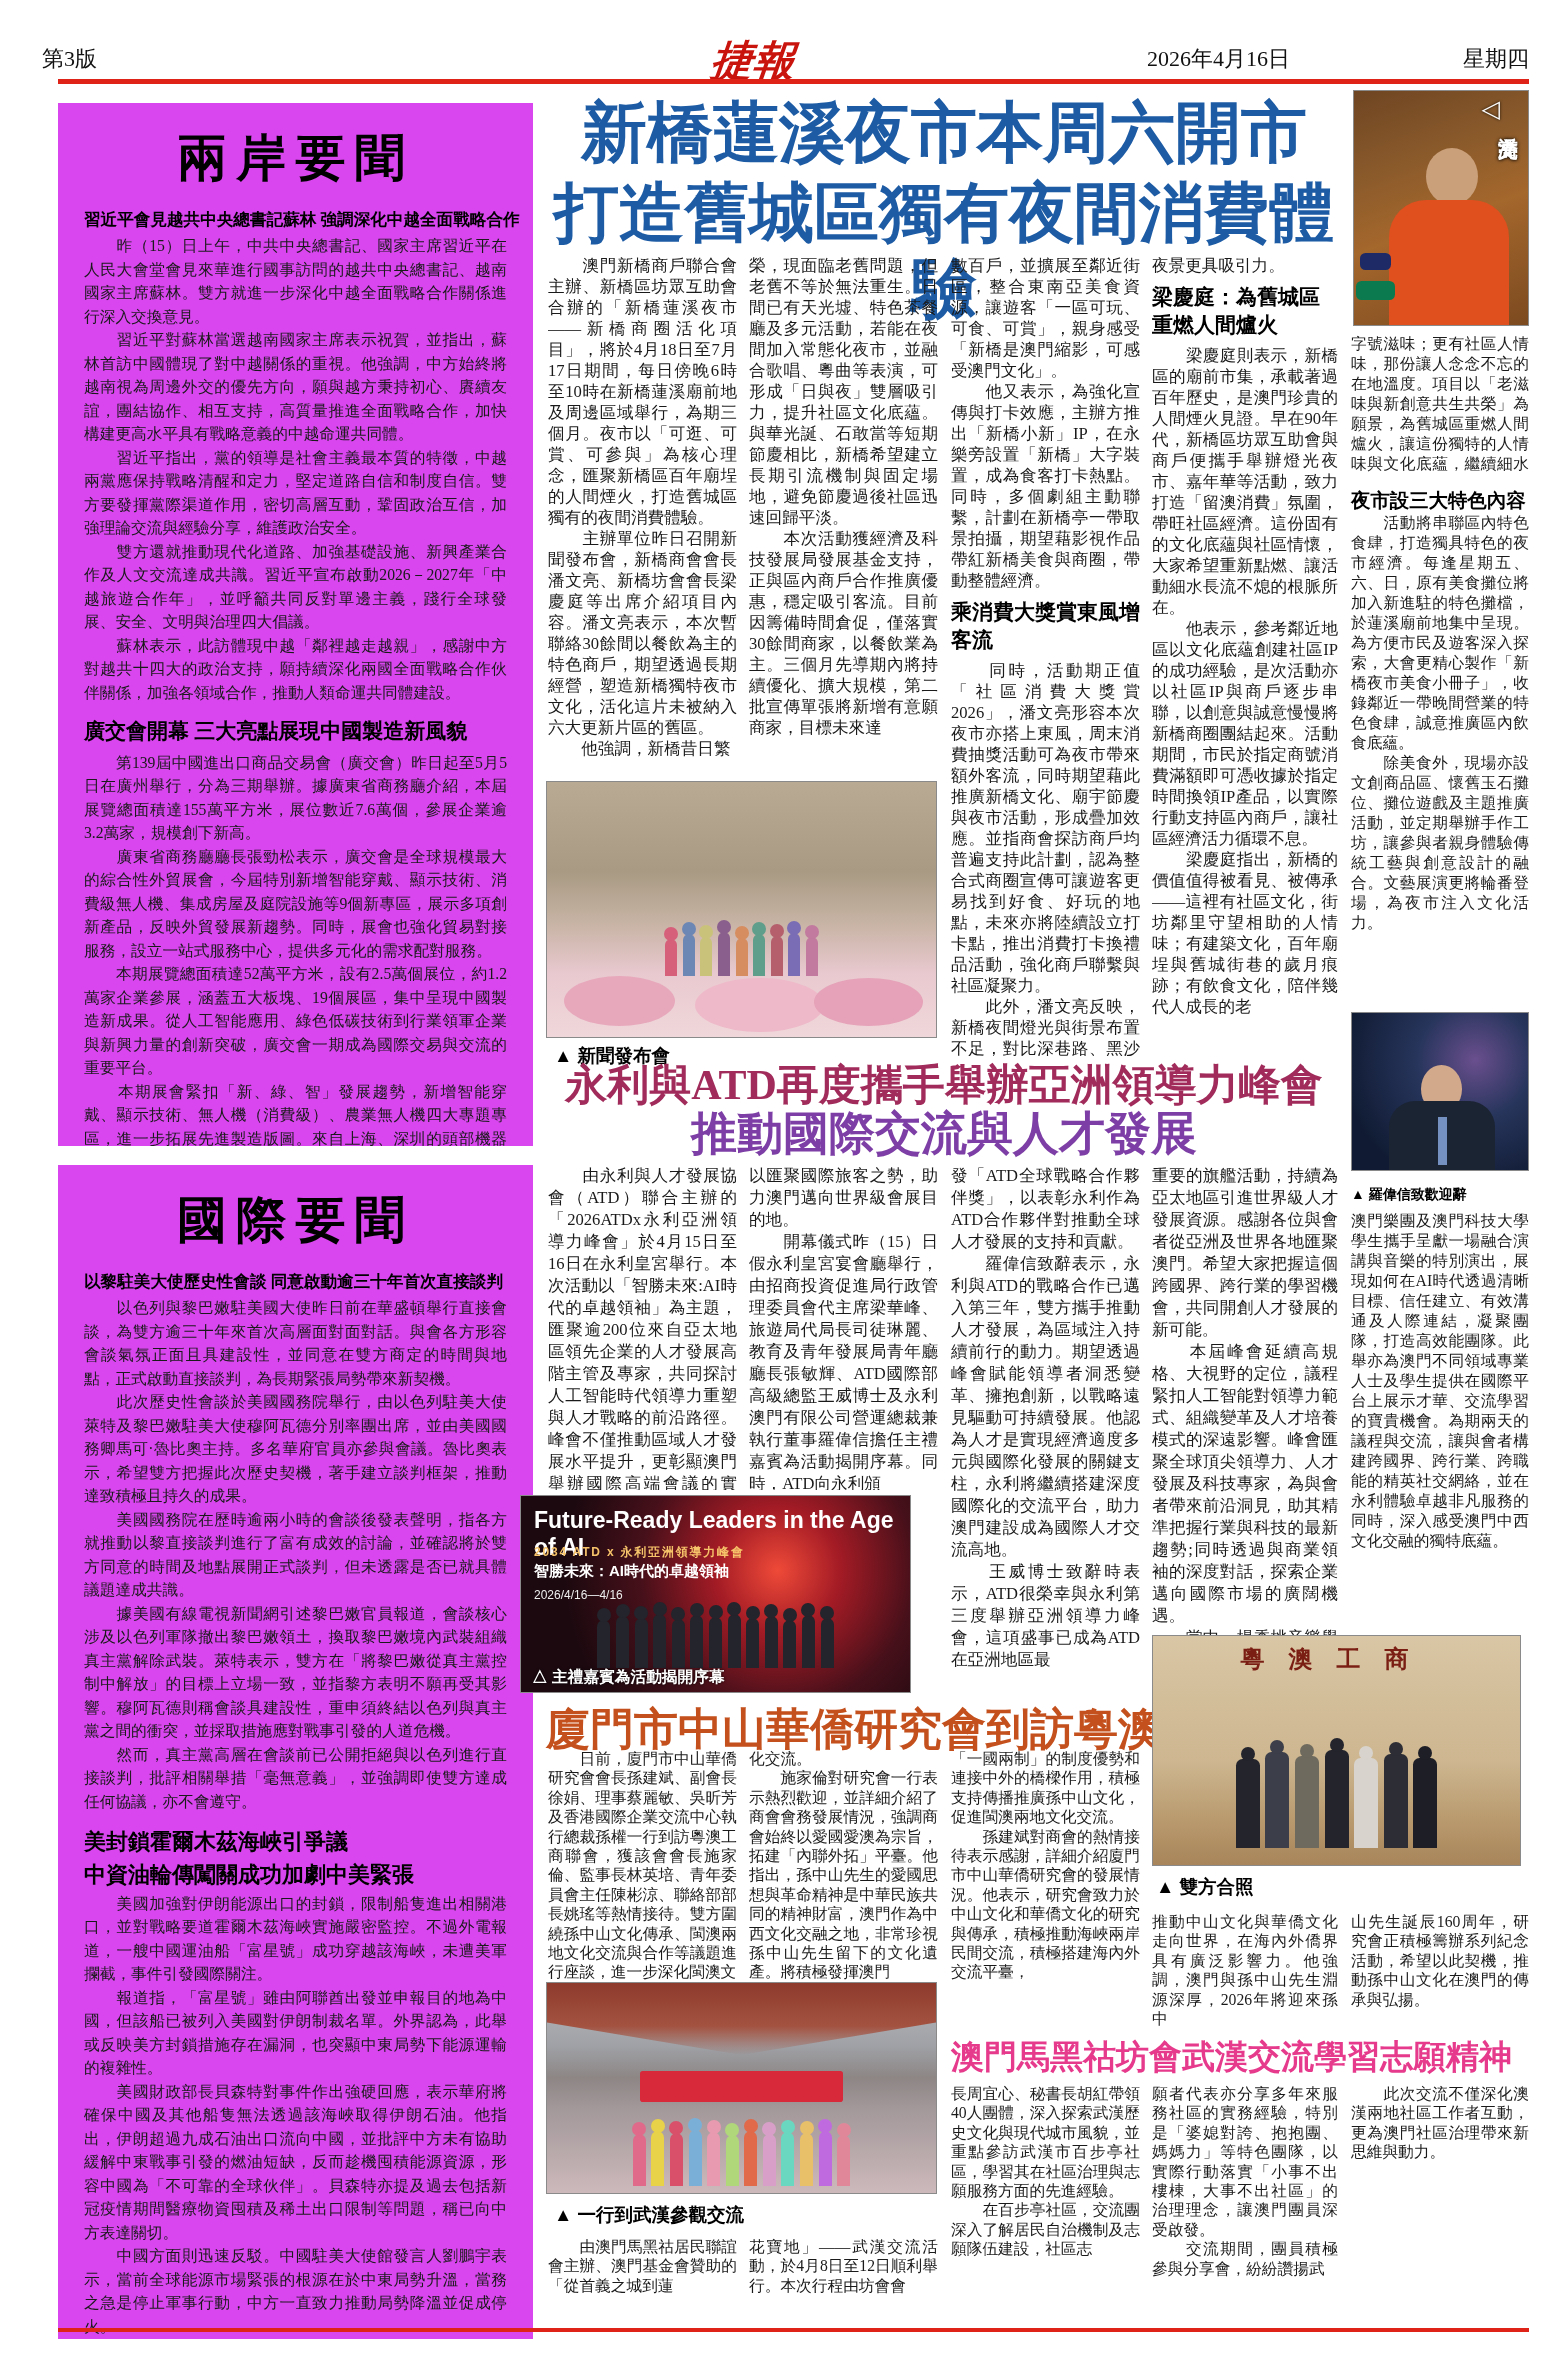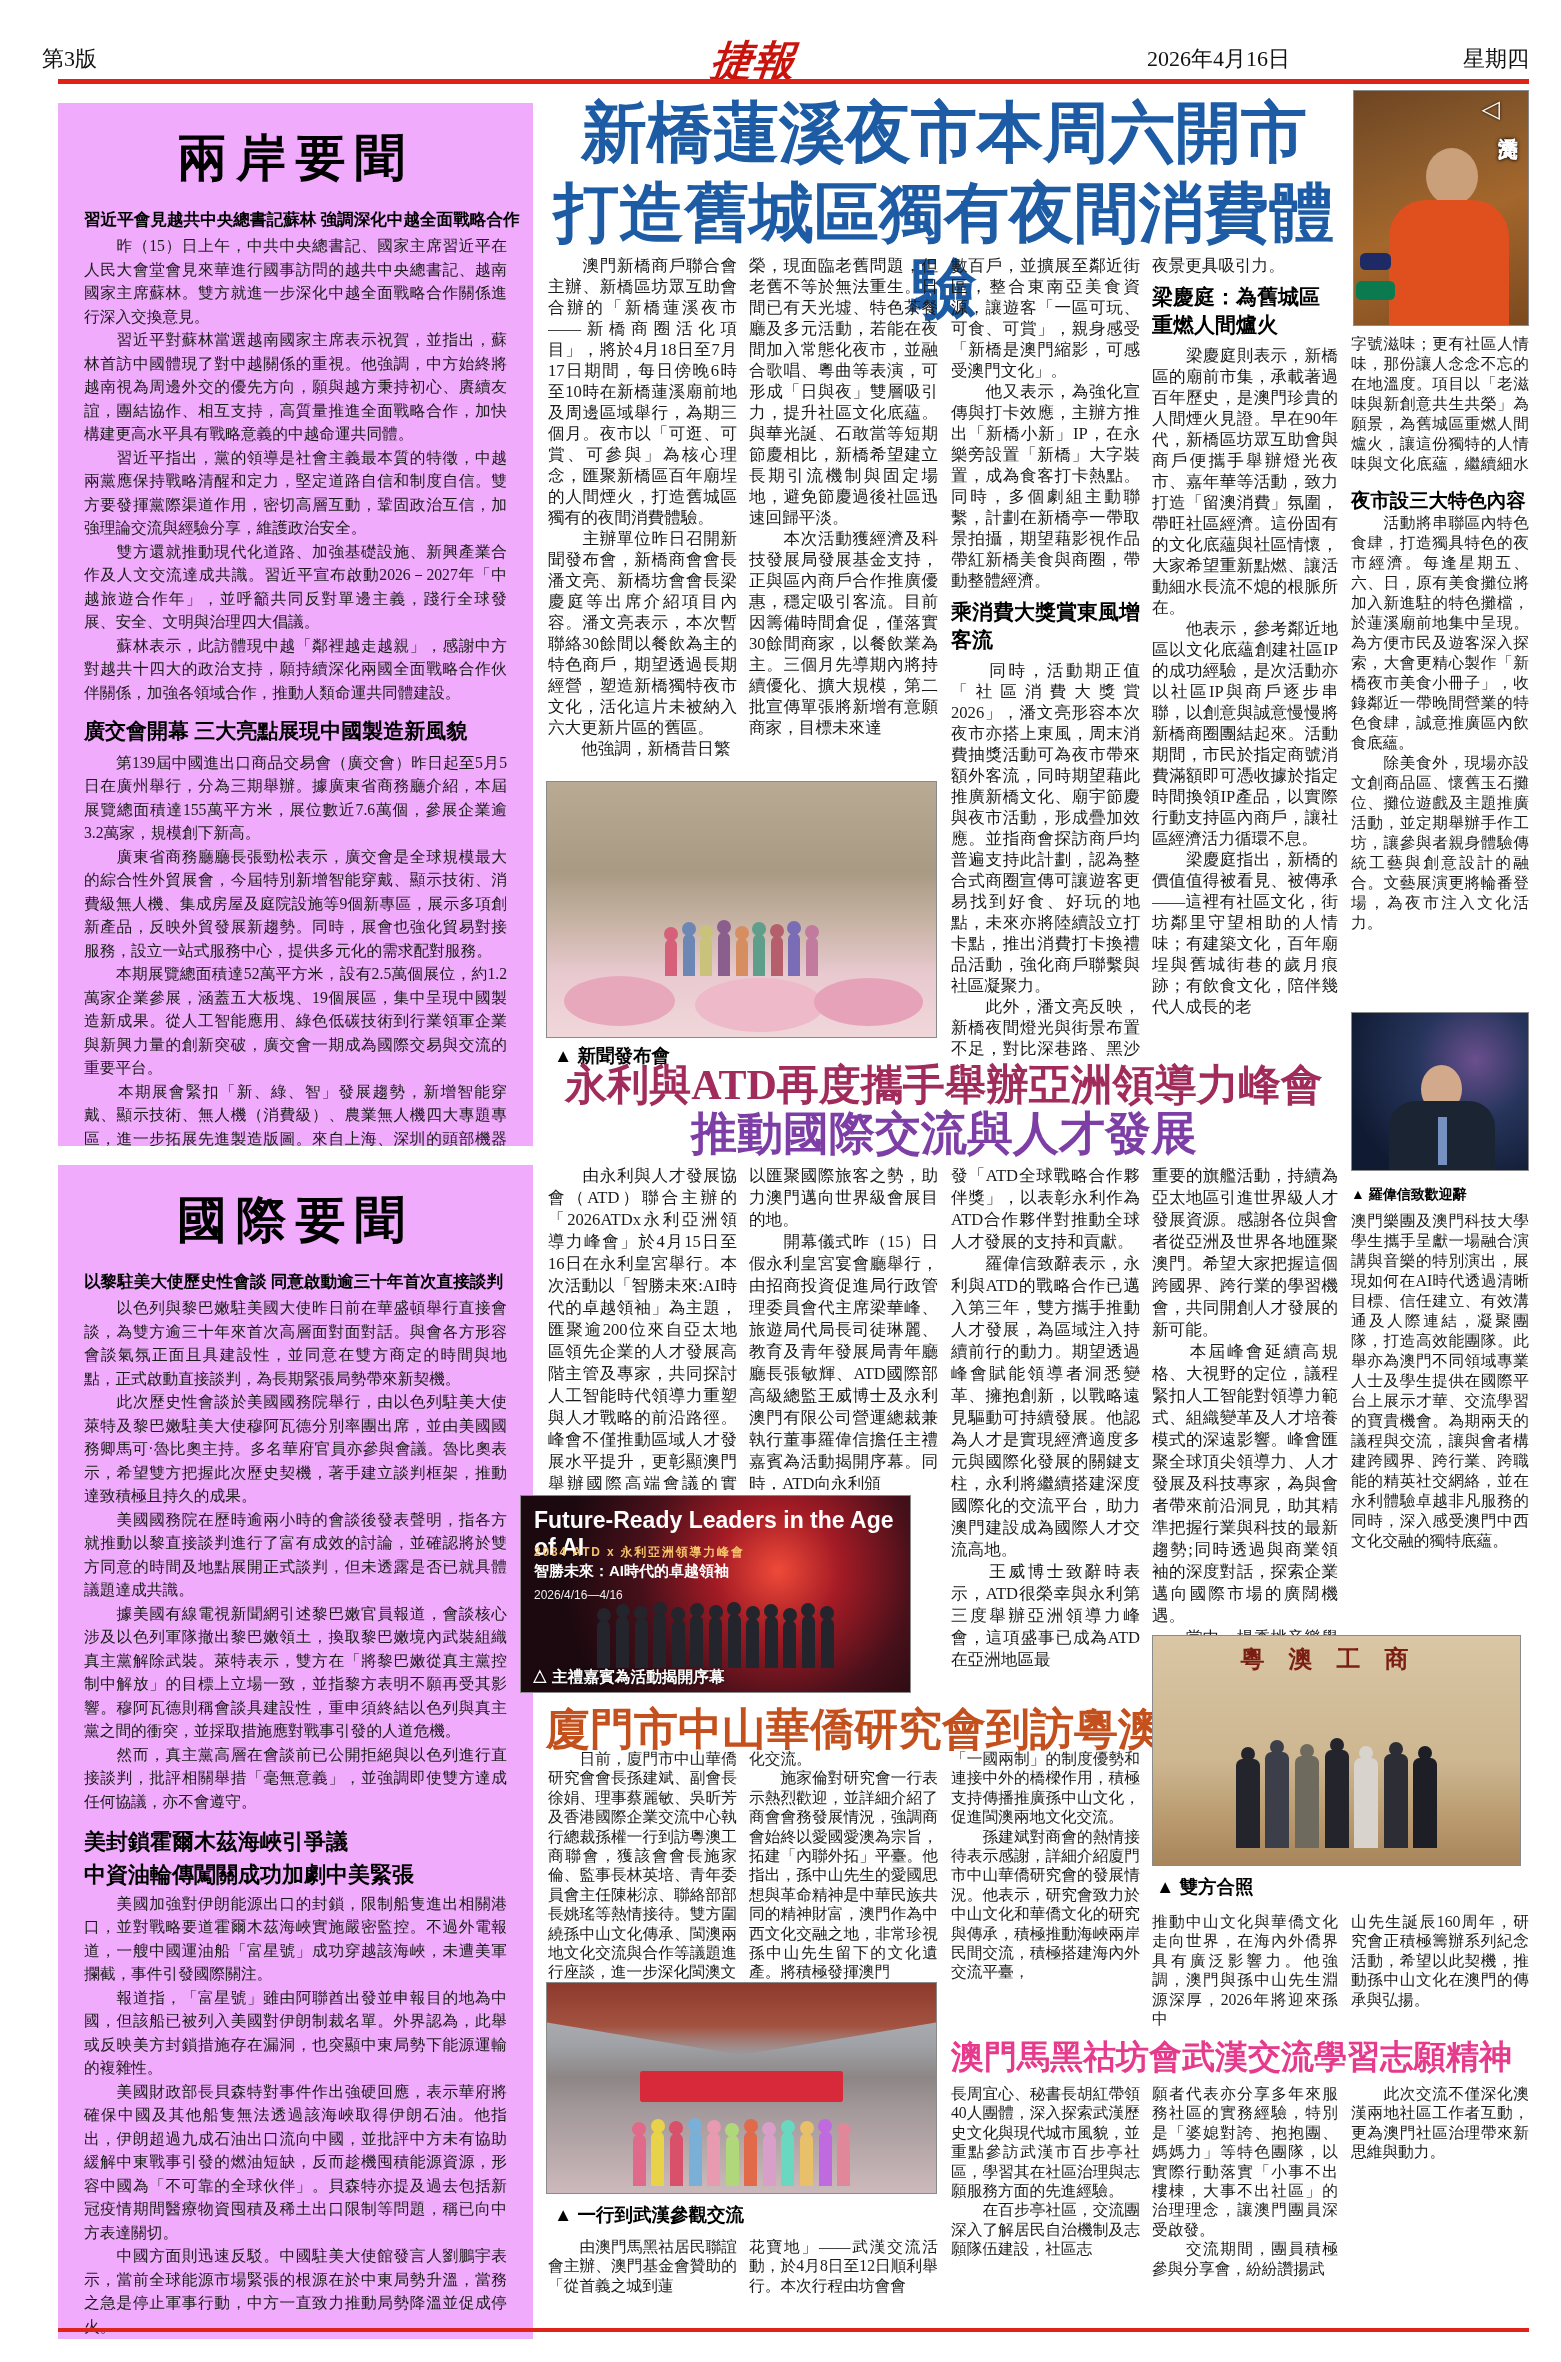--- a/index.html
+++ b/index.html
@@ -4,21 +4,21 @@
 <style>
   html,body{margin:0;padding:0;background:#f3f3f3;}
   .page{position:relative;width:1562px;height:2363px;background:#ffffff;overflow:hidden;
         font-family:"Liberation Serif","DejaVu Serif",serif;color:#1a1a1a;}
   
   .hdr-txt{position:absolute;font-size:22px;color:#111;}
   .masthead{position:absolute;left:711px;top:33px;font-size:42px;font-weight:bold;font-style:italic;
             color:#c9140e;font-family:"Liberation Serif",serif;transform:skewX(-6deg);}
   .rule{position:absolute;left:58px;width:1471px;height:4.6px;background:#df2318;}
   
-  .bluebox{position:absolute;left:58px;width:475px;background:#f0abfc;box-sizing:border-box;
+  .bluebox{position:absolute;left:58px;width:475px;background:#d946ef;box-sizing:border-box;
            padding:16.6px 26px;overflow:hidden;}
   .sec-title{font-size:50px;font-weight:bold;text-align:center;letter-spacing:9.2px;
              font-family:"Liberation Sans","DejaVu Sans",sans-serif;color:#000;margin:5.5px 0 16.6px 0;}
   .sb-h1{font-size:16.6px;font-weight:bold;color:#000;margin:9.2px 0 3.7px 0;white-space:nowrap;}
   .sb-h2{font-size:21px;font-weight:bold;color:#000;margin:13px 0 5.5px 0;white-space:nowrap;}
   .sb-h3{font-size:22px;font-weight:bold;color:#000;margin:13px 0 1.8px 0;line-height:31px;}
   .sb-body p{margin:0;font-size:15.7px;line-height:23.5px;text-align:justify;}
   
   .col{position:absolute;overflow:hidden;}
   .col p{margin:0;text-align:justify;}

